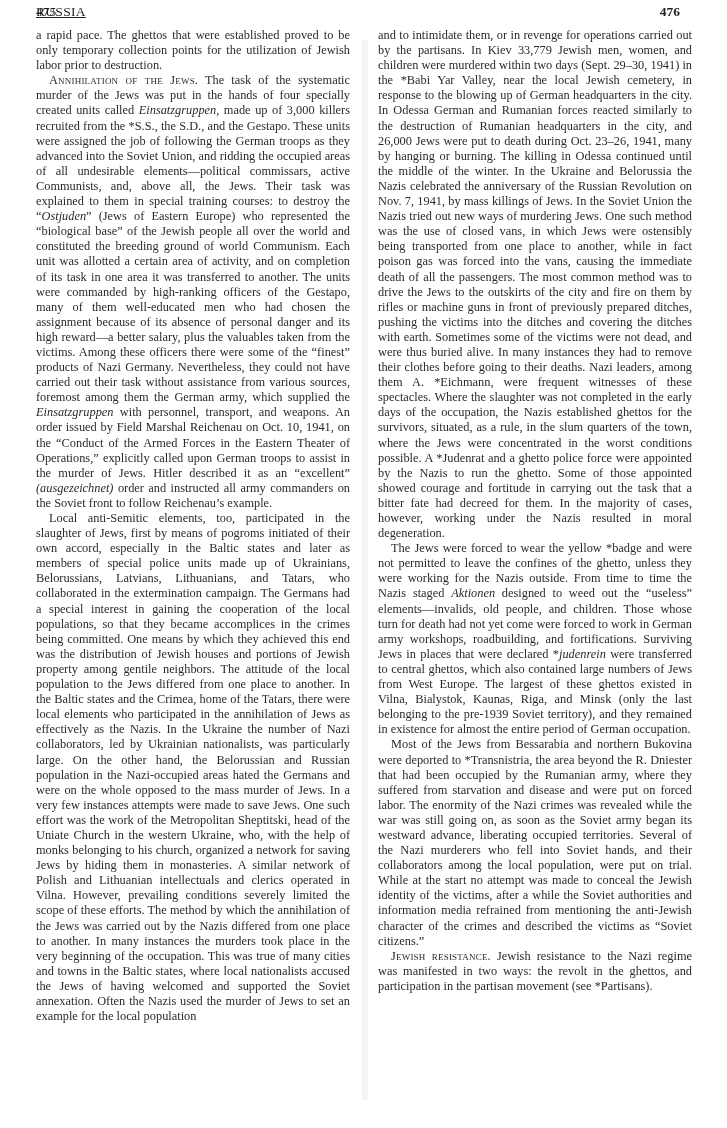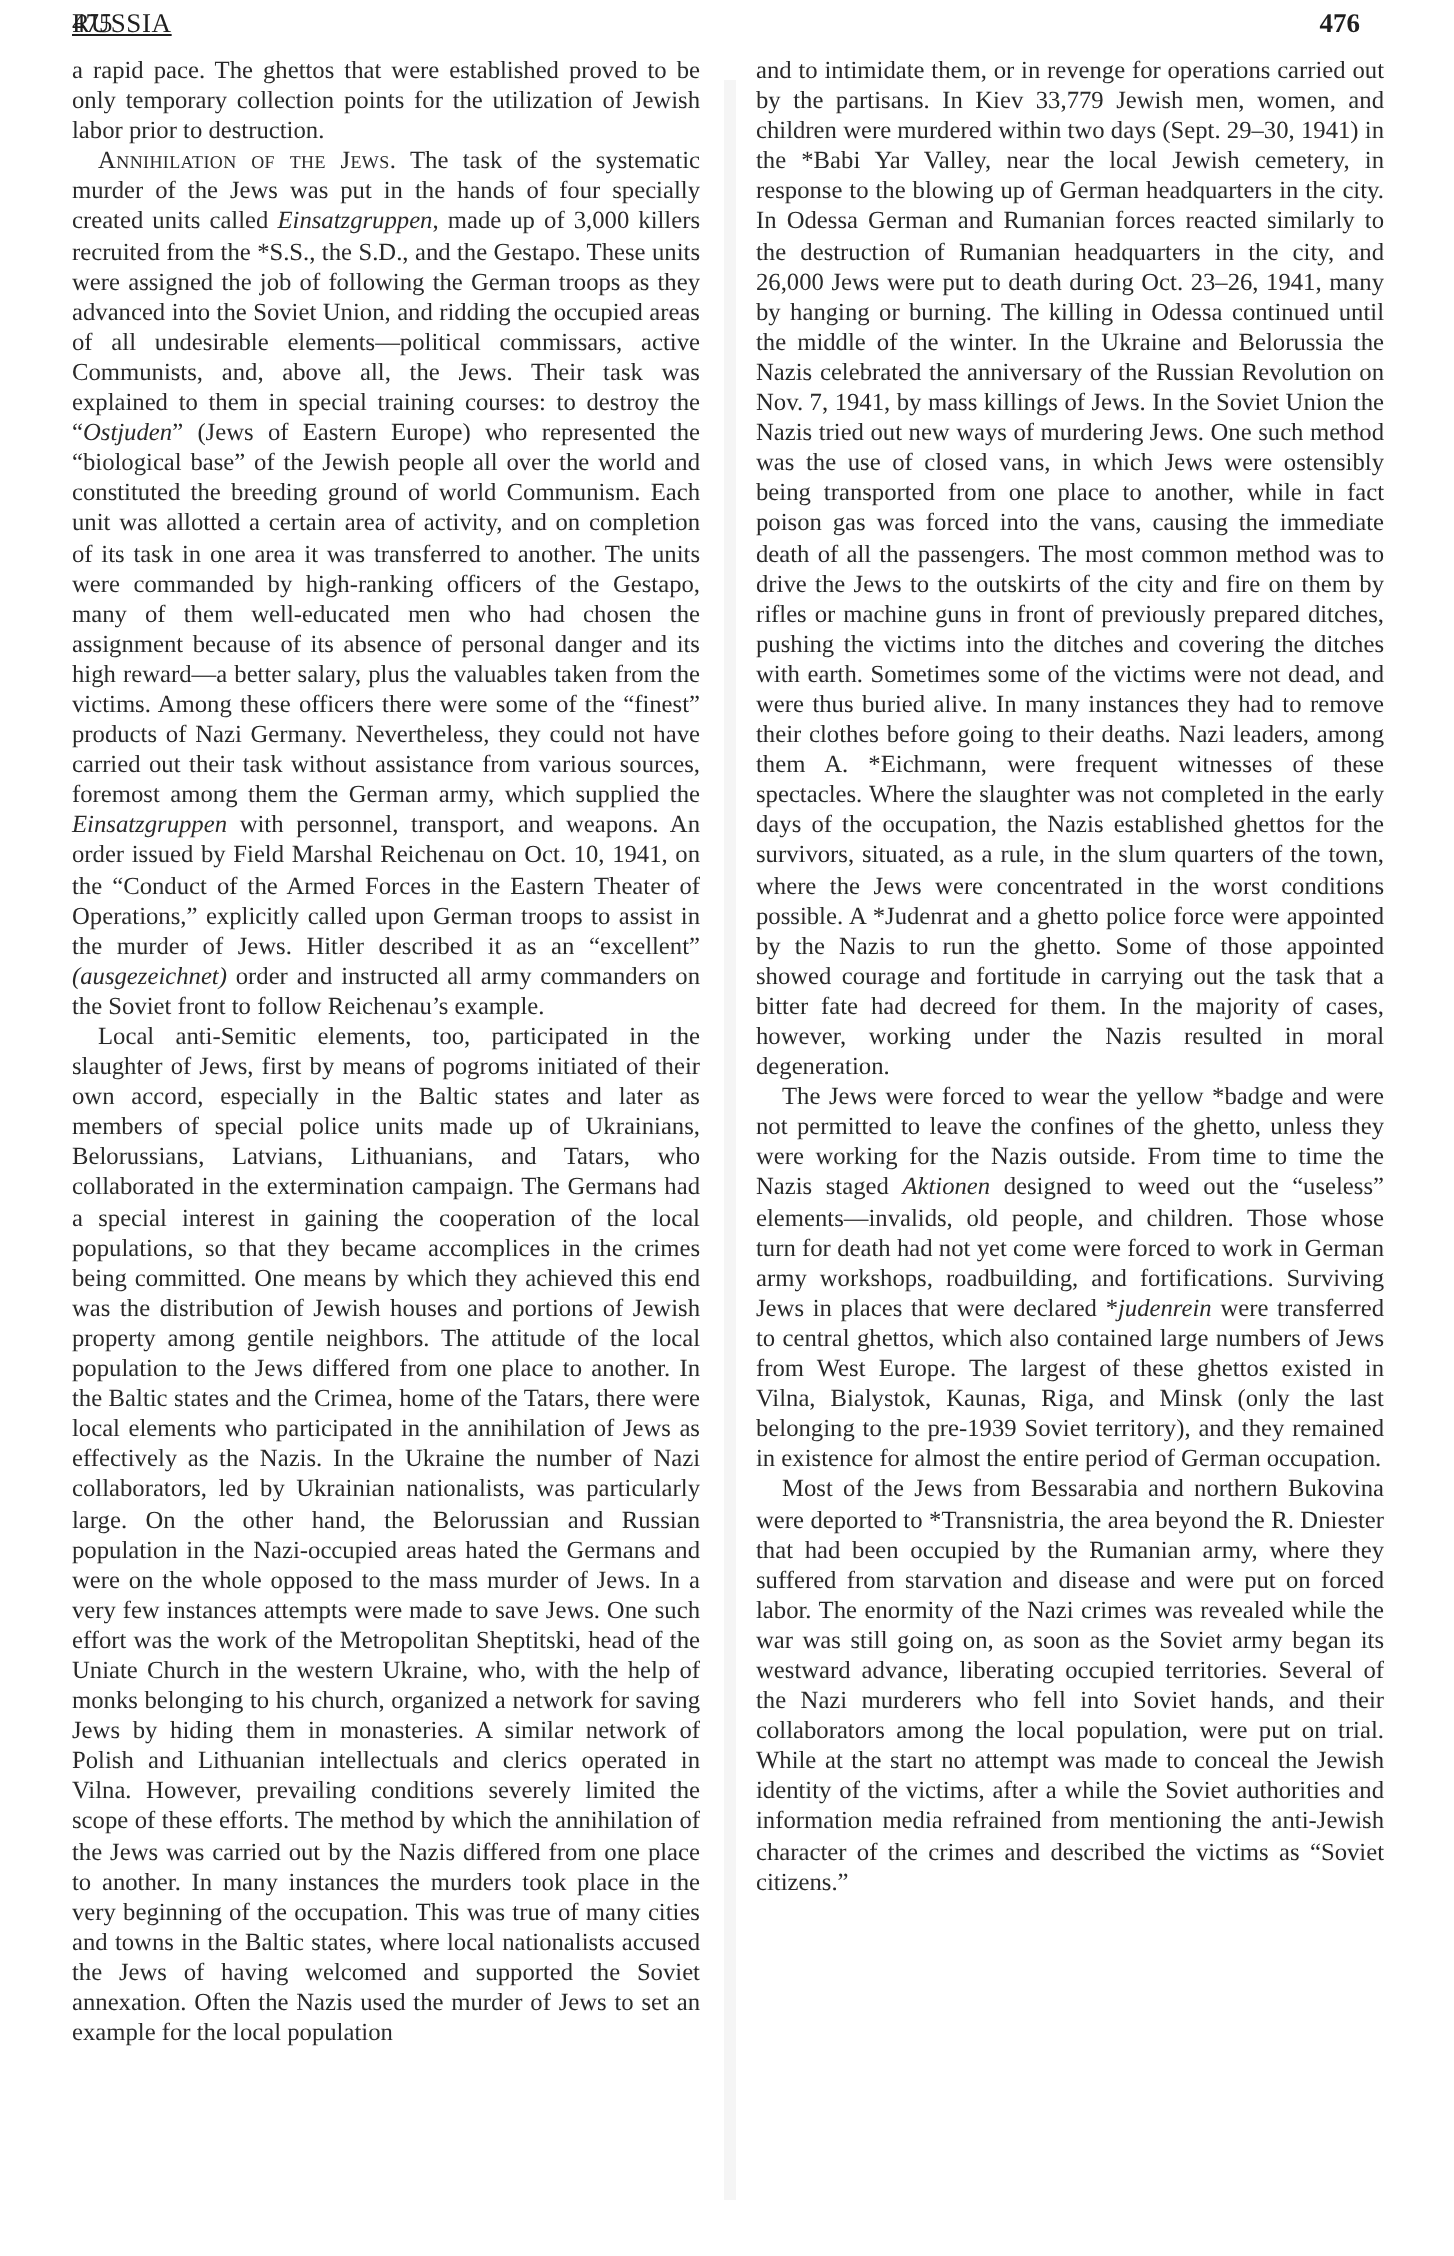--- a/index.html
+++ b/index.html
@@ -34,13 +34,14 @@
 <div class="col left">
   <p class="cont">a rapid pace. The ghettos that were established proved to be only temporary collection points for the utilization of Jewish labor prior to destruction.</p>
   <p><span class="sc">Annihilation of the Jews.</span><span> The task of the systematic murder of the Jews was put in the hands of four specially created units called </span><i>Einsatzgruppen</i><span>, made up of 3,000 killers recruited from the *S.S., the S.D., and the Gestapo. These units were assigned the job of following the German troops as they advanced into the Soviet Union, and ridding the occupied areas of all undesirable elements—political commissars, active Communists, and, above all, the Jews. Their task was explained to them in special training courses: to destroy the “</span><i>Ostjuden</i><span>” (Jews of Eastern Europe) who represented the “biological base” of the Jewish people all over the world and constituted the breeding ground of world Communism. Each unit was allotted a certain area of activity, and on completion of its task in one area it was transferred to another. The units were commanded by high-ranking officers of the Gestapo, many of them well-educated men who had chosen the assignment because of its absence of personal danger and its high reward—a better salary, plus the valuables taken from the victims. Among these officers there were some of the “finest” products of Nazi Germany. Nevertheless, they could not have carried out their task without assistance from various sources, foremost among them the German army, which supplied the </span><i>Einsatzgruppen</i><span> with personnel, transport, and weapons. An order issued by Field Marshal Reichenau on Oct. 10, 1941, on the “Conduct of the Armed Forces in the Eastern Theater of Operations,” explicitly called upon German troops to assist in the murder of Jews. Hitler described it as an “excellent” </span><i>(ausgezeichnet)</i><span> order and instructed all army commanders on the Soviet front to follow Reichenau’s example.</span></p>
   <p>Local anti-Semitic elements, too, participated in the slaughter of Jews, first by means of pogroms initiated of their own accord, especially in the Baltic states and later as members of special police units made up of Ukrainians, Belorussians, Latvians, Lithuanians, and Tatars, who collaborated in the extermination campaign. The Germans had a special interest in gaining the cooperation of the local populations, so that they became accomplices in the crimes being committed. One means by which they achieved this end was the distribution of Jewish houses and portions of Jewish property among gentile neighbors. The attitude of the local population to the Jews differed from one place to another. In the Baltic states and the Crimea, home of the Tatars, there were local elements who participated in the annihilation of Jews as effectively as the Nazis. In the Ukraine the number of Nazi collaborators, led by Ukrainian nationalists, was particularly large. On the other hand, the Belorussian and Russian population in the Nazi-occupied areas hated the Germans and were on the whole opposed to the mass murder of Jews. In a very few instances attempts were made to save Jews. One such effort was the work of the Metropolitan Sheptitski, head of the Uniate Church in the western Ukraine, who, with the help of monks belonging to his church, organized a network for saving Jews by hiding them in monasteries. A similar network of Polish and Lithuanian intellectuals and clerics operated in Vilna. However, prevailing conditions severely limited the scope of these efforts. The method by which the annihilation of the Jews was carried out by the Nazis differed from one place to another. In many instances the murders took place in the very beginning of the occupation. This was true of many cities and towns in the Baltic states, where local nationalists accused the Jews of having welcomed and supported the Soviet annexation. Often the Nazis used the murder of Jews to set an example for the local population</p>
 </div>
 
 <div class="col right">
   <p class="cont">and to intimidate them, or in revenge for operations carried out by the partisans. In Kiev 33,779 Jewish men, women, and children were murdered within two days (Sept. 29–30, 1941) in the *Babi Yar Valley, near the local Jewish cemetery, in response to the blowing up of German headquarters in the city. In Odessa German and Rumanian forces reacted similarly to the destruction of Rumanian headquarters in the city, and 26,000 Jews were put to death during Oct. 23–26, 1941, many by hanging or burning. The killing in Odessa continued until the middle of the winter. In the Ukraine and Belorussia the Nazis celebrated the anniversary of the Russian Revolution on Nov. 7, 1941, by mass killings of Jews. In the Soviet Union the Nazis tried out new ways of murdering Jews. One such method was the use of closed vans, in which Jews were ostensibly being transported from one place to another, while in fact poison gas was forced into the vans, causing the immediate death of all the passengers. The most common method was to drive the Jews to the outskirts of the city and fire on them by rifles or machine guns in front of previously prepared ditches, pushing the victims into the ditches and covering the ditches with earth. Sometimes some of the victims were not dead, and were thus buried alive. In many instances they had to remove their clothes before going to their deaths. Nazi leaders, among them A. *Eichmann, were frequent witnesses of these spectacles. Where the slaughter was not completed in the early days of the occupation, the Nazis established ghettos for the survivors, situated, as a rule, in the slum quarters of the town, where the Jews were concentrated in the worst conditions possible. A *Judenrat and a ghetto police force were appointed by the Nazis to run the ghetto. Some of those appointed showed courage and fortitude in carrying out the task that a bitter fate had decreed for them. In the majority of cases, however, working under the Nazis resulted in moral degeneration.</p>
   <p><span>The Jews were forced to wear the yellow *badge and were not permitted to leave the confines of the ghetto, unless they were working for the Nazis outside. From time to time the Nazis staged </span><i>Aktionen</i><span> designed to weed out the “useless” elements—invalids, old people, and children. Those whose turn for death had not yet come were forced to work in German army workshops, roadbuilding, and fortifications. Surviving Jews in places that were declared *</span><i>judenrein</i><span> were transferred to central ghettos, which also contained large numbers of Jews from West Europe. The largest of these ghettos existed in Vilna, Bialystok, Kaunas, Riga, and Minsk (only the last belonging to the pre-1939 Soviet territory), and they remained in existence for almost the entire period of German occupation.</span></p>
   <p>Most of the Jews from Bessarabia and northern Bukovina were deported to *Transnistria, the area beyond the R. Dniester that had been occupied by the Rumanian army, where they suffered from starvation and disease and were put on forced labor. The enormity of the Nazi crimes was revealed while the war was still going on, as soon as the Soviet army began its westward advance, liberating occupied territories. Several of the Nazi murderers who fell into Soviet hands, and their collaborators among the local population, were put on trial. While at the start no attempt was made to conceal the Jewish identity of the victims, after a while the Soviet authorities and information media refrained from mentioning the anti-Jewish character of the crimes and described the victims as “Soviet citizens.”</p>
+  <p><span class="sc">Jewish resistance.</span><span> Jewish resistance to the Nazi regime was manifested in two ways: the revolt in the ghettos, and participation in the partisan movement (see *Partisans).</span></p>
 </div>
 
 </body></html>

